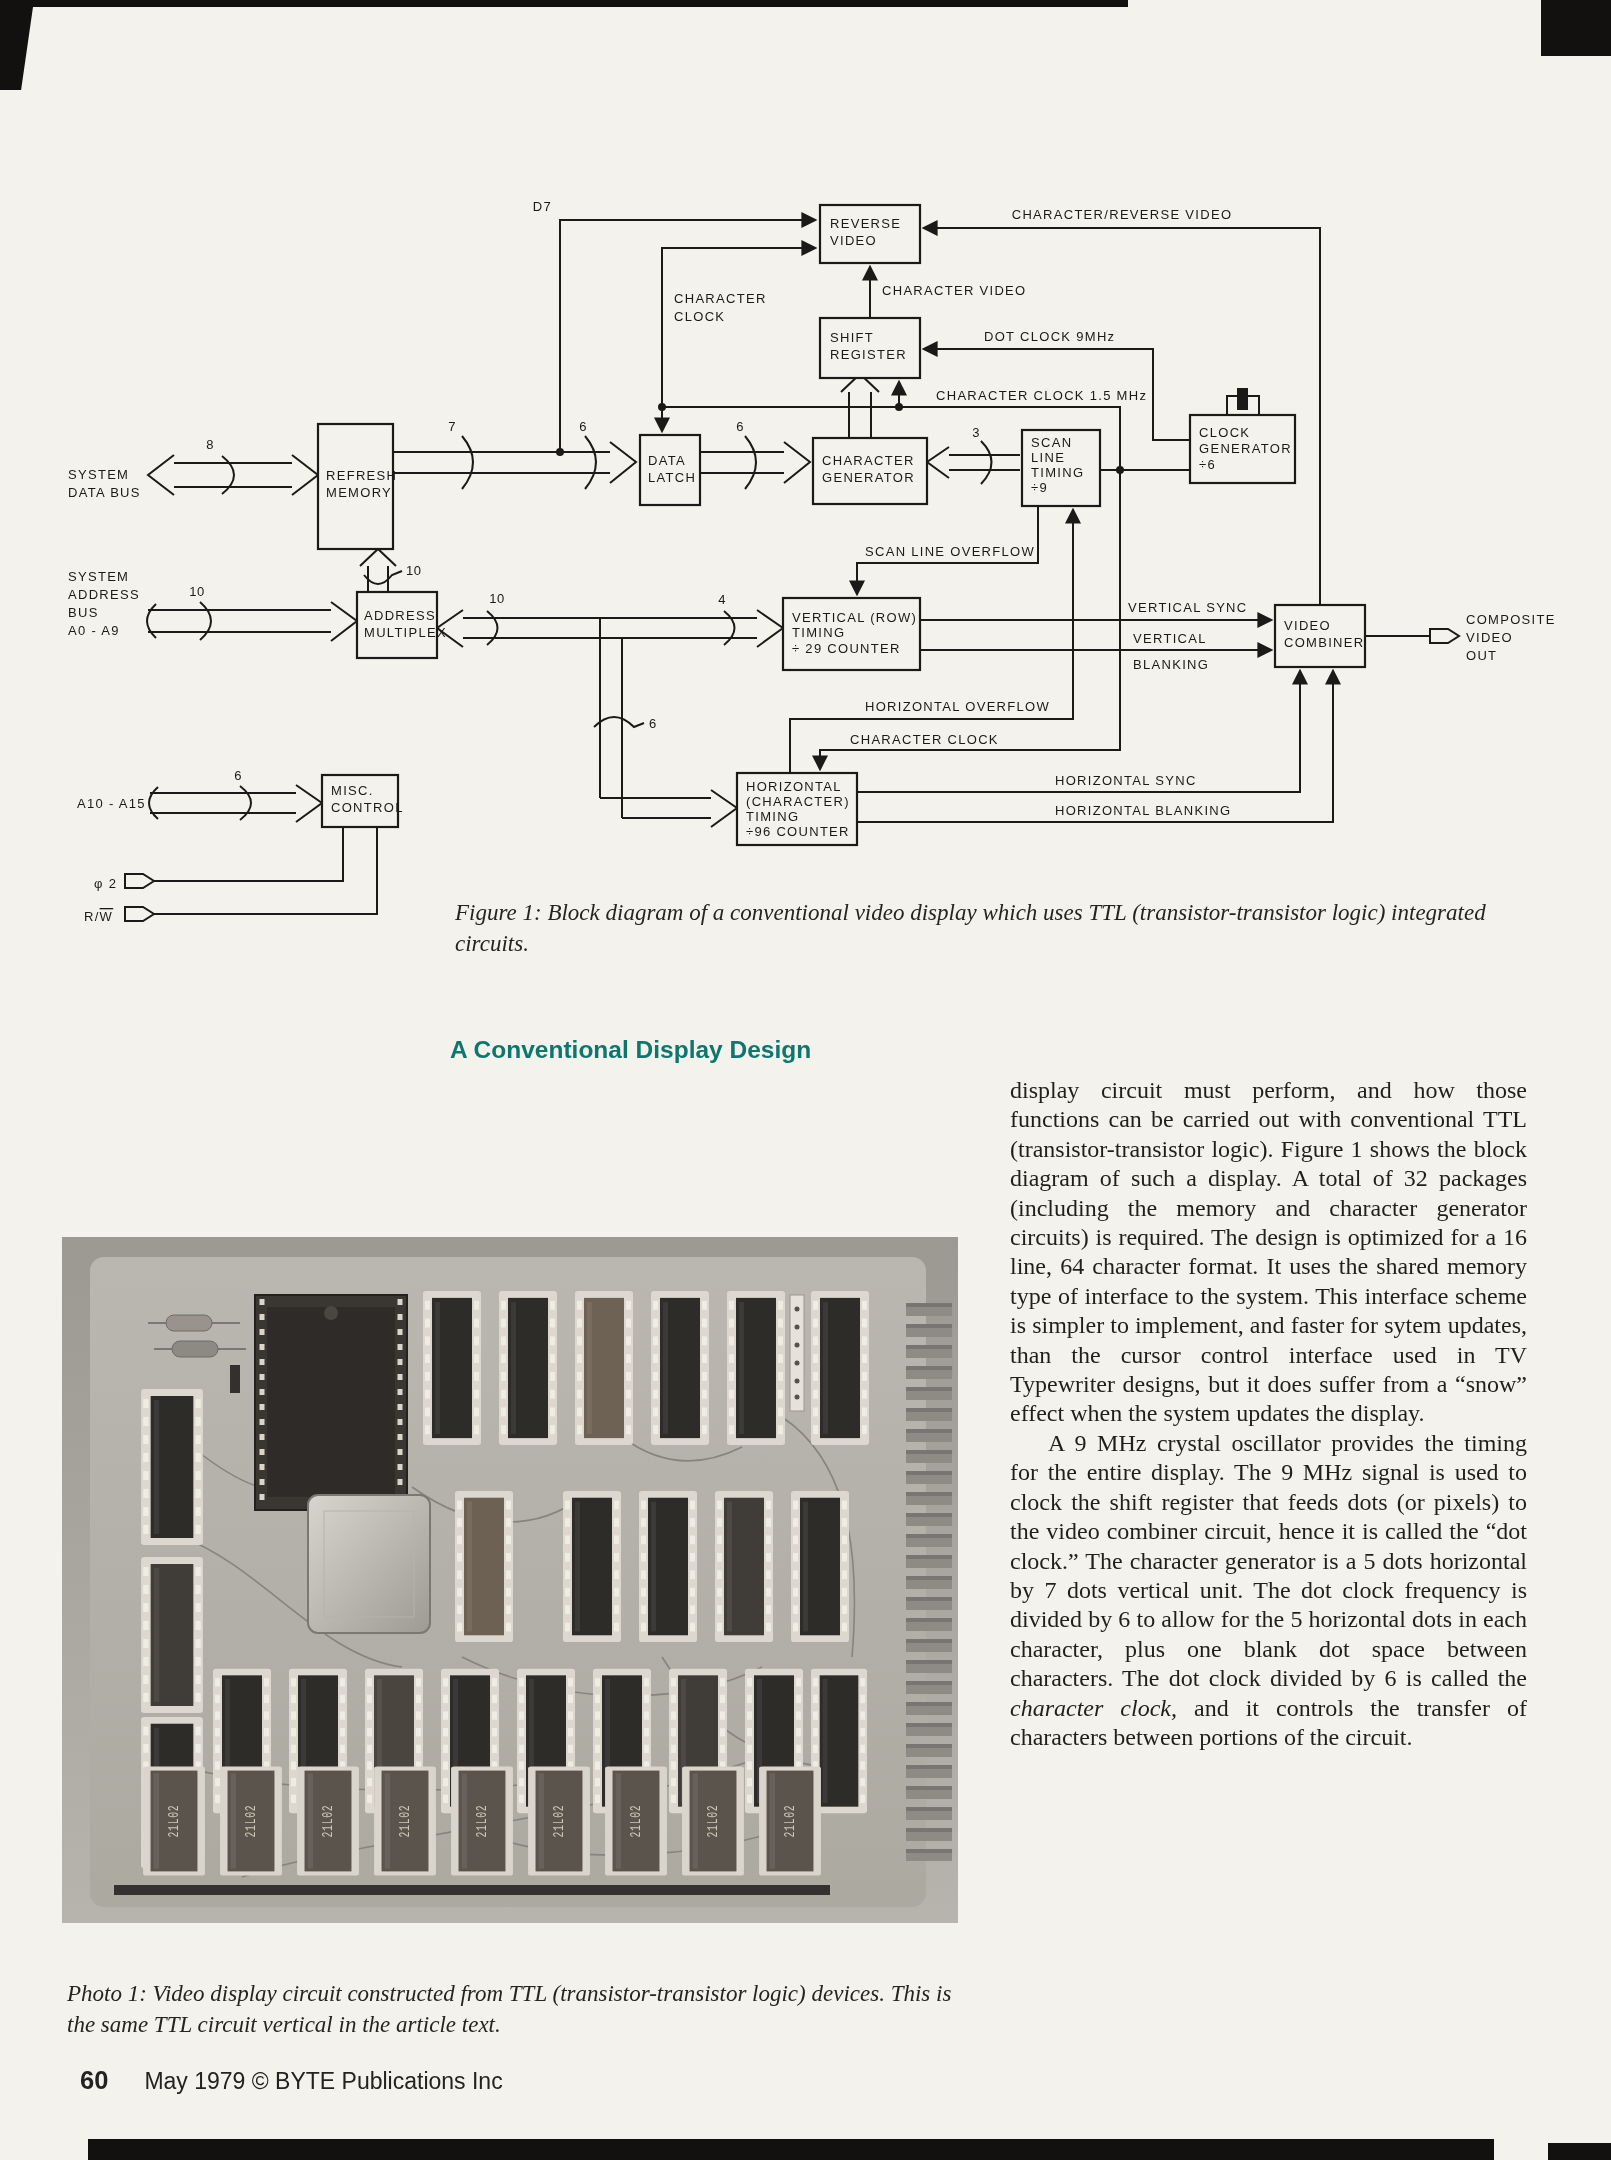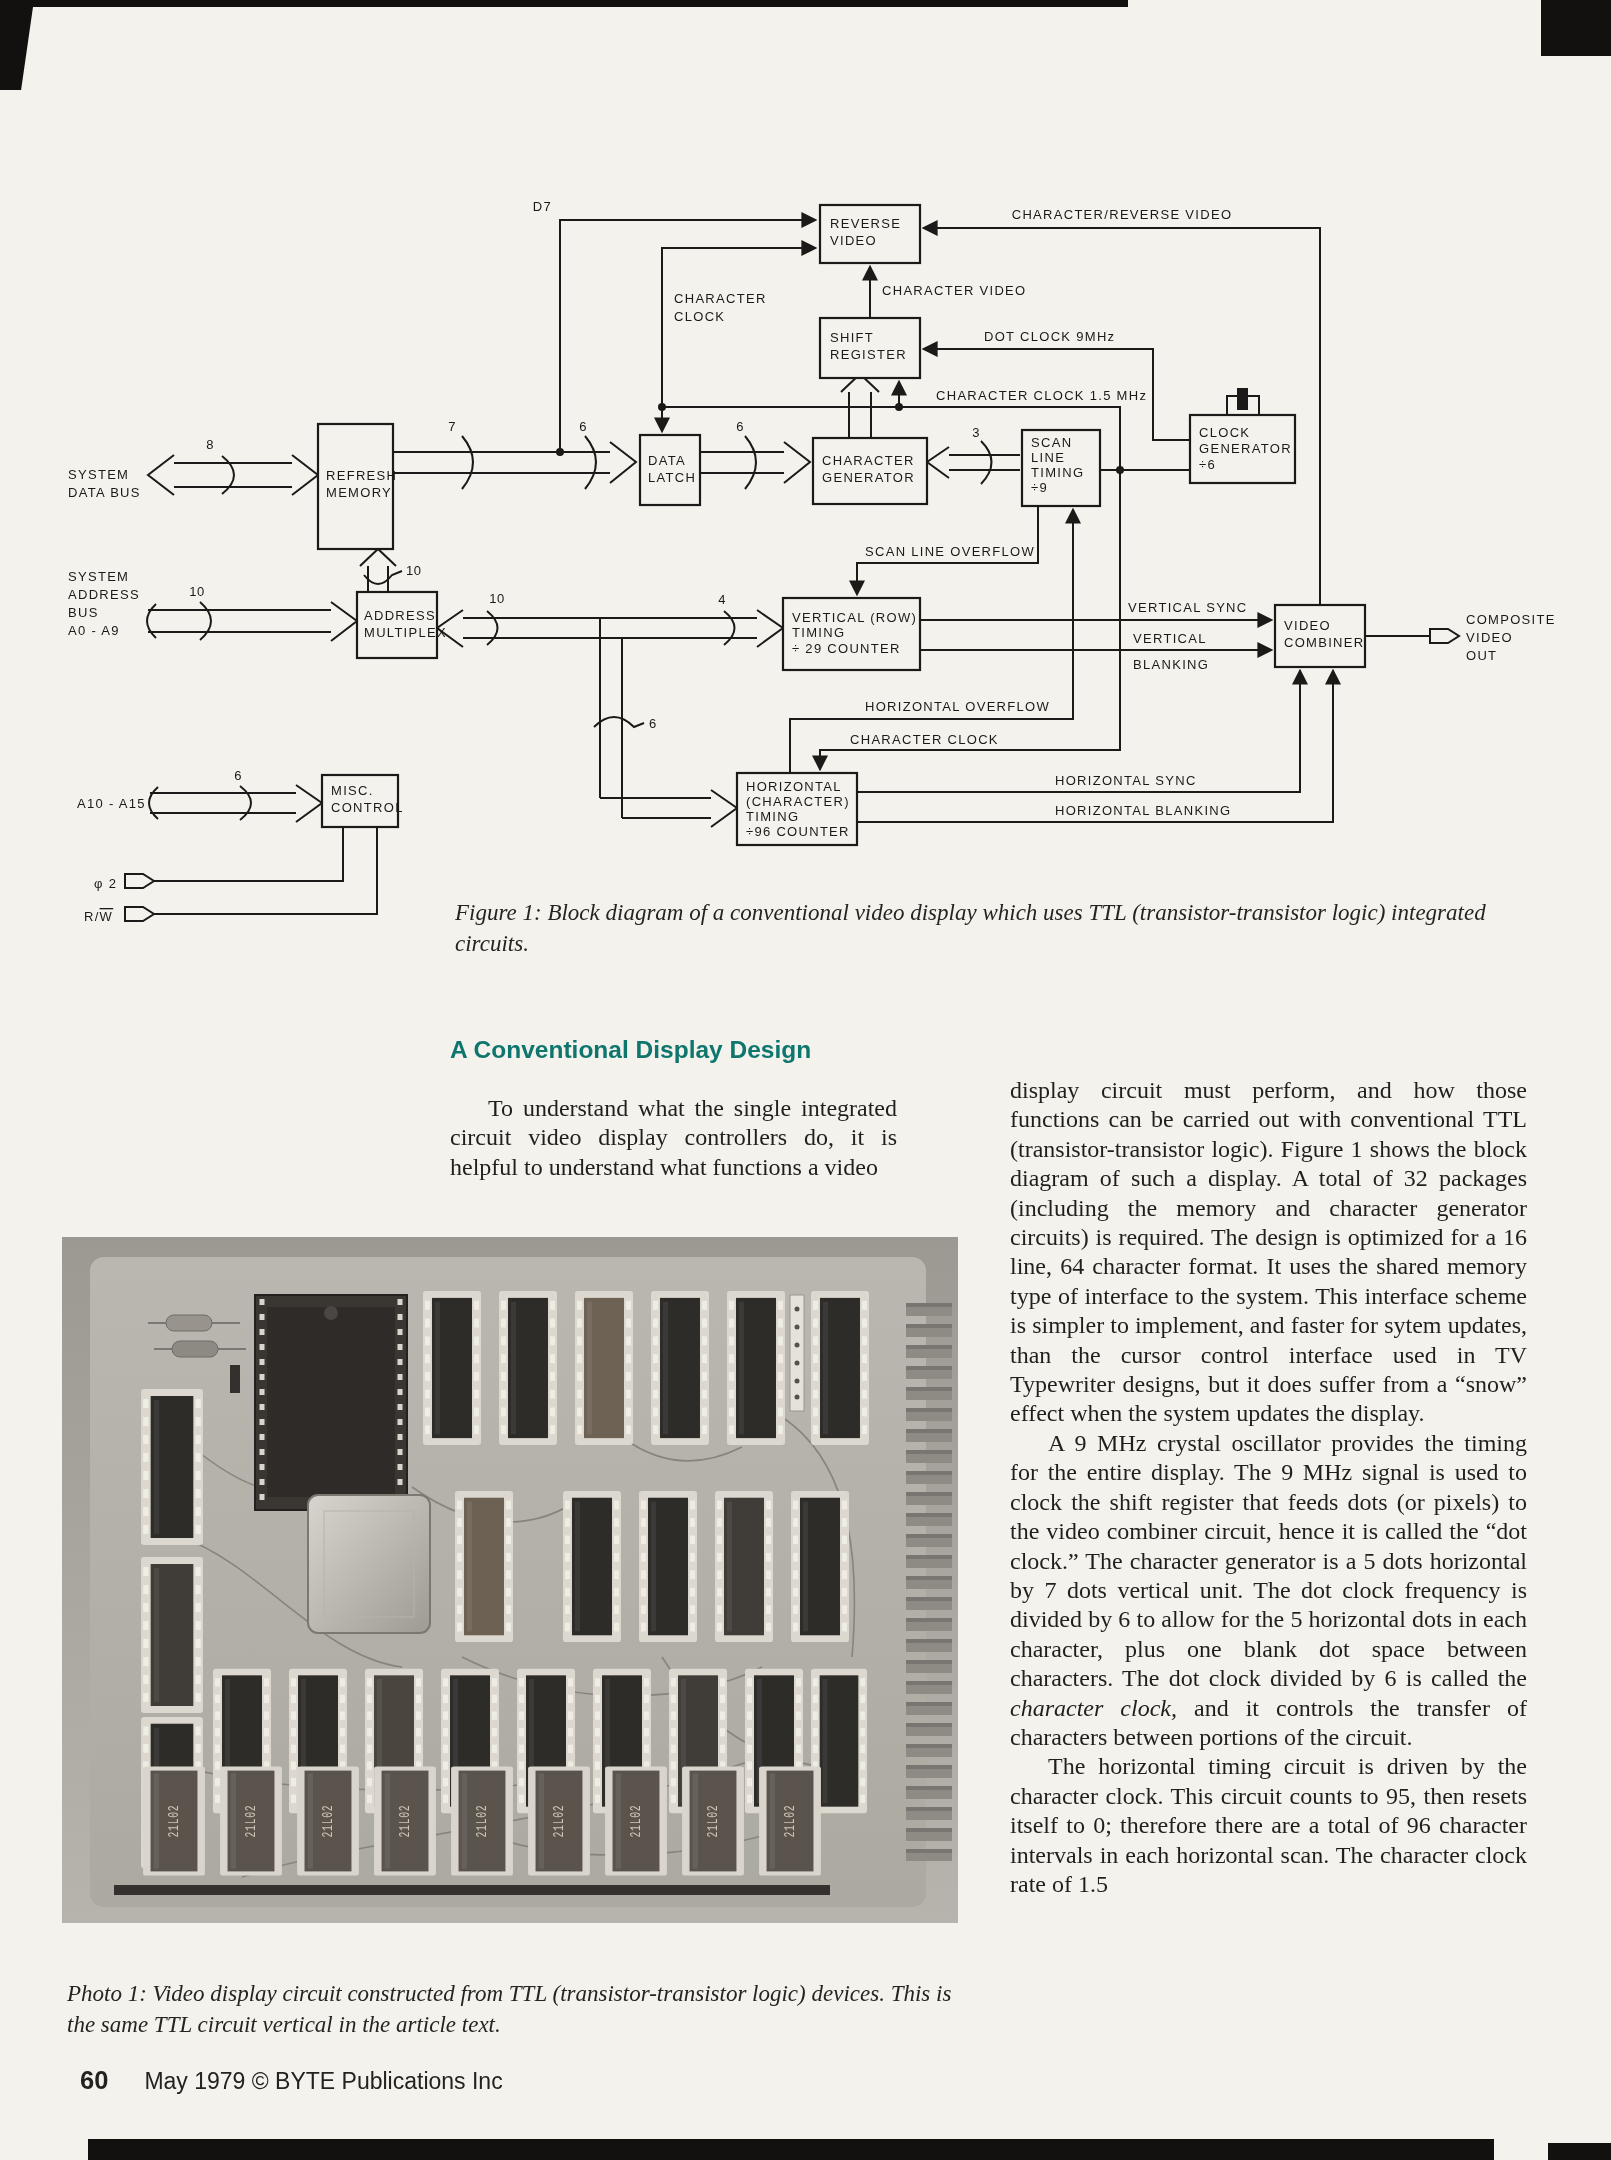--- a/index.html
+++ b/index.html
@@ -238,27 +238,25 @@
     <text class="nm" x="649" y="728">6</text>
     <text class="nm" x="976" y="437" text-anchor="middle">3</text>
     <text class="nm" x="238" y="780" text-anchor="middle">6</text>
   </g>
 </svg>
 
 <div class="figcap">Figure 1: Block diagram of a conventional video display which uses TTL (transistor-transistor logic) integrated circuits.</div>
 
 <div class="leftcol">
   <h2>A Conventional Display Design</h2>
-  <p class="ind">To understand what the single integrated circuit video display controllers do, it is helpful to understand what functions a video</p>
 </div>
 
 <div class="rightcol">
   <p>display circuit must perform, and how those functions can be carried out with conventional TTL (transistor-transistor logic). Figure 1 shows the block diagram of such a display. A total of 32 packages (including the memory and character generator circuits) is required. The design is optimized for a 16 line, 64 character format. It uses the shared memory type of interface to the system. This interface scheme is simpler to implement, and faster for sytem updates, than the cursor control interface used in TV Typewriter designs, but it does suffer from a “snow” effect when the system updates the display.</p>
   <p class="ind"><span>A 9 MHz crystal oscillator provides the timing for the entire display. The 9 MHz signal is used to clock the shift register that feeds dots (or pixels) to the video combiner circuit, hence it is called the “dot clock.” The character generator is a 5 dots horizontal by 7 dots vertical unit. The dot clock frequency is divided by 6 to allow for the 5 horizontal dots in each character, plus one blank dot space between characters. The dot clock divided by 6 is called the </span><i>character clock,</i><span> and it controls the transfer of characters between portions of the circuit.</span></p>
-  <p class="ind">The horizontal timing circuit is driven by the character clock. This circuit counts to 95, then resets itself to 0; therefore there are a total of 96 character intervals in each horizontal scan. The character clock rate of 1.5</p>
 </div>
 
 <svg class="photo" viewBox="0 0 896 686" xmlns="http://www.w3.org/2000/svg">
   <defs>
     <linearGradient id="pbg" x1="0" y1="0" x2="0" y2="1">
       <stop offset="0" stop-color="#9c9993"></stop>
         <stop offset="1" stop-color="#b7b4ad"></stop>
     </linearGradient>
     <linearGradient id="pbrd" x1="0" y1="0" x2="0" y2="1">
       <stop offset="0" stop-color="#bab7b0"></stop>

